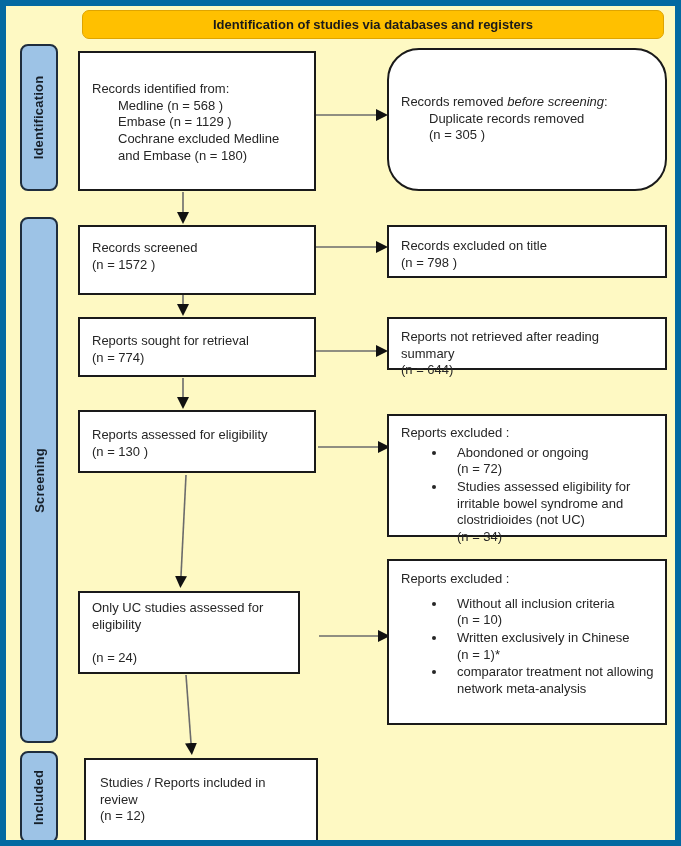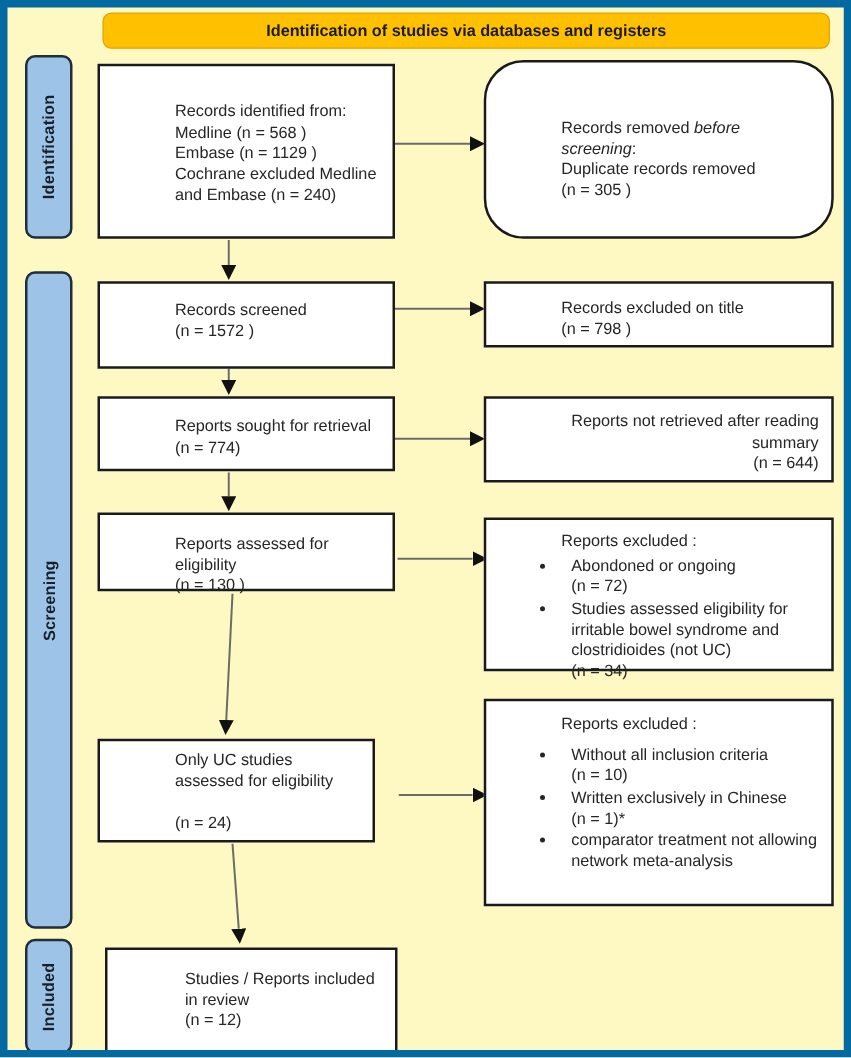--- a/index.html
+++ b/index.html
@@ -23,21 +23,21 @@
     transform:rotate(-90deg);white-space:nowrap;font-size:13px;
     font-weight:bold;color:#17202a;letter-spacing:.2px;
   }
   .box{
     position:absolute;background:#ffffff;border:2px solid #1a1a1a;
     box-sizing:border-box;font-size:13px;color:#262626;line-height:1.28;
   }
   .pad{padding:0 10px 0 12px;}
   .indent{margin-left:26px;}
   .indent2{margin-left:28px;}
-  .line{display:block;margin-left:48px;}
+  .line{display:block;}
   ul.bul{margin:3px 0 0 0;padding-left:46px;}
   ul.bul li{padding-left:10px;margin-bottom:1px;}
   .count{display:block;}
   .it{font-style:italic;}
   svg.arrows{position:absolute;left:0;top:0;width:681px;height:846px;pointer-events:none;}
   svg.arrows line{stroke:#6b6b6b;stroke-width:1.6;}
 </style>
 </head>
 <body>
 
@@ -72,21 +72,21 @@
     <line x1="177" y1="278" x2="177" y2="298" marker-end="url(#ah)"></line>
     <line x1="177" y1="372" x2="177" y2="391" marker-end="url(#ah)"></line>
     <line x1="180" y1="469" x2="175" y2="570" marker-end="url(#ah)"></line>
     <line x1="180" y1="669" x2="185" y2="737" marker-end="url(#ah)"></line>
   </svg>
 
   <div class="box pad" style="left:72px;top:45px;width:238px;height:140px;padding-top:28px;">
     <span class="line">Records identified from:</span>
     <span class="line indent">Medline (n = 568 )</span>
     <span class="line indent">Embase (n = 1129 )</span>
-    <span class="line indent">Cochrane excluded Medline and Embase (n = 240)</span>
+    <span class="line indent">Cochrane excluded Medline and Embase (n = 180)</span>
   </div>
 
   <div class="box pad" style="left:72px;top:219px;width:238px;height:70px;padding-top:13px;">
     <span class="line">Records screened</span>
     <span class="line">(n = 1572 )</span>
   </div>
 
   <div class="box pad" style="left:72px;top:311px;width:238px;height:60px;padding-top:14px;">
     <span class="line">Reports sought for retrieval</span>
     <span class="line">(n = 774)</span>
@@ -111,21 +111,21 @@
     <span class="line"><span>Records removed </span><span class="it">before screening</span><span>:</span></span>
     <span class="line indent2">Duplicate records removed</span>
     <span class="line indent2">(n = 305 )</span>
   </div>
 
   <div class="box pad" style="left:381px;top:219px;width:280px;height:53px;padding-top:11px;">
     <span class="line">Records excluded on title</span>
     <span class="line">(n = 798 )</span>
   </div>
 
-  <div class="box pad" style="left:381px;top:311px;width:280px;height:69px;padding-top:10px;text-align:right;">
+  <div class="box pad" style="left:381px;top:311px;width:280px;height:53px;padding-top:10px;">
     <span class="line">Reports not retrieved after reading summary</span>
     <span class="line">(n = 644)</span>
   </div>
 
   <div class="box pad" style="left:381px;top:408px;width:280px;height:123px;padding-top:9px;">
     <span class="line">Reports excluded :</span>
     <ul class="bul">
       <li><span>Abondoned or ongoing</span><span class="count">(n = 72)</span></li>
       <li><span>Studies assessed eligibility for irritable bowel syndrome and clostridioides (not UC)</span><span class="count">(n = 34)</span></li>
     </ul>

